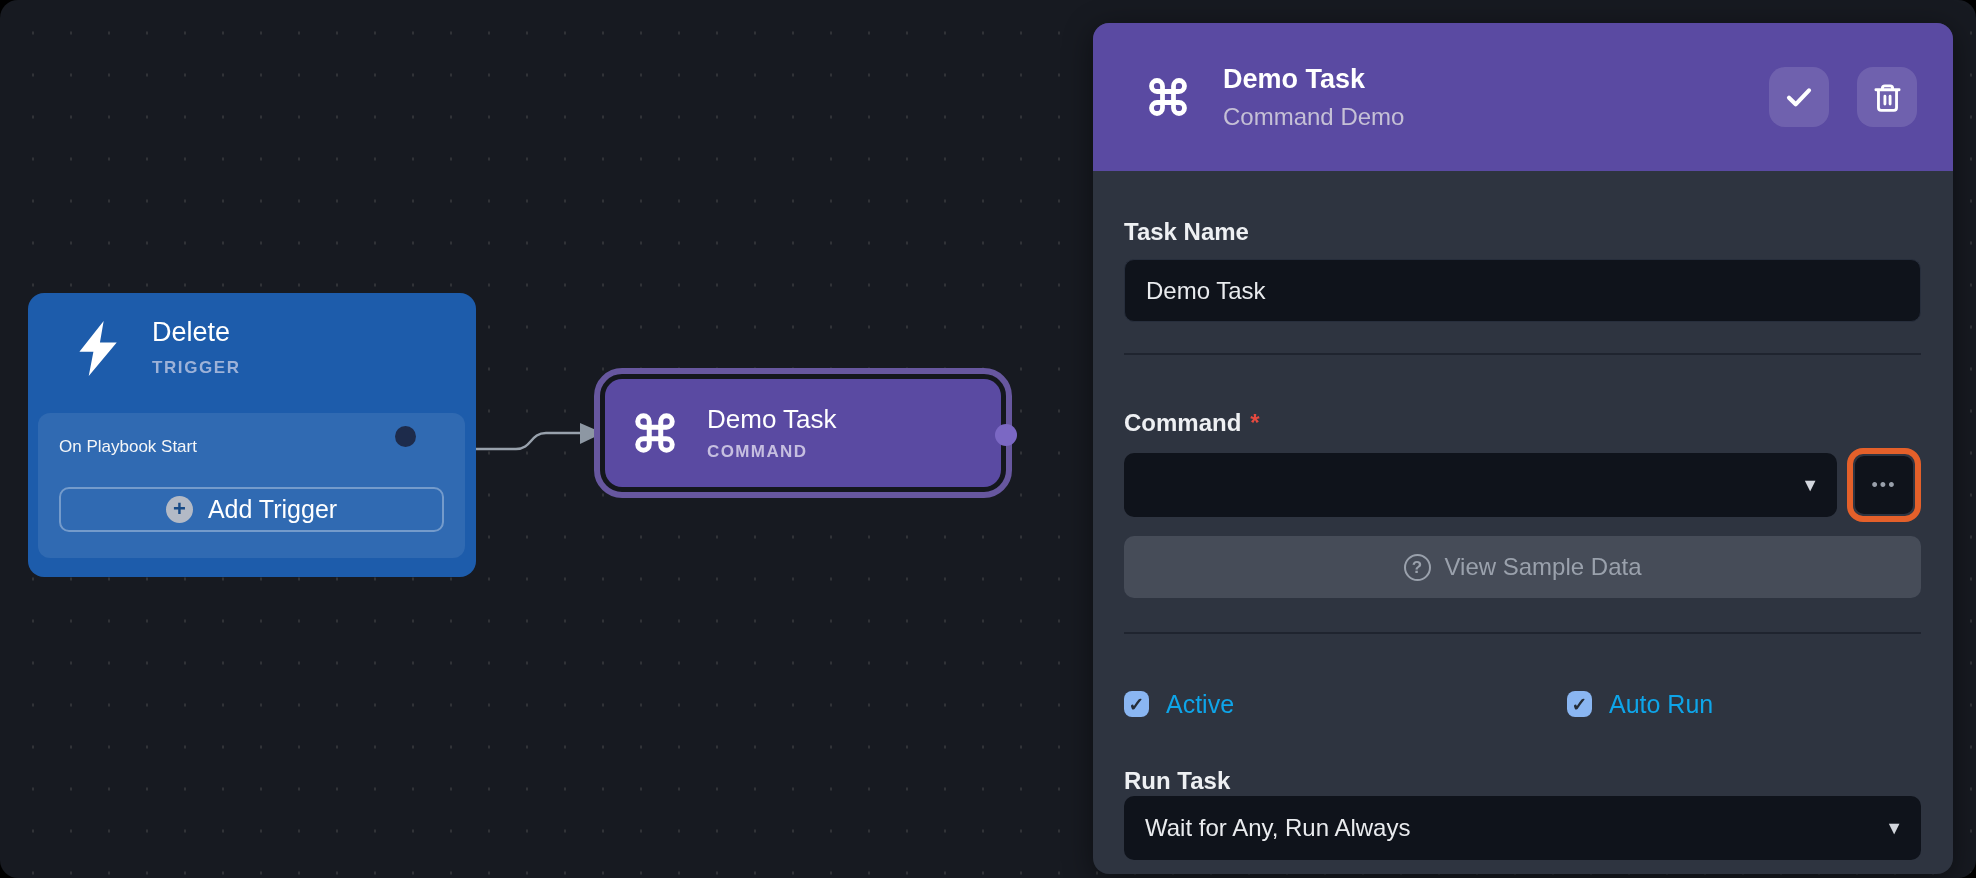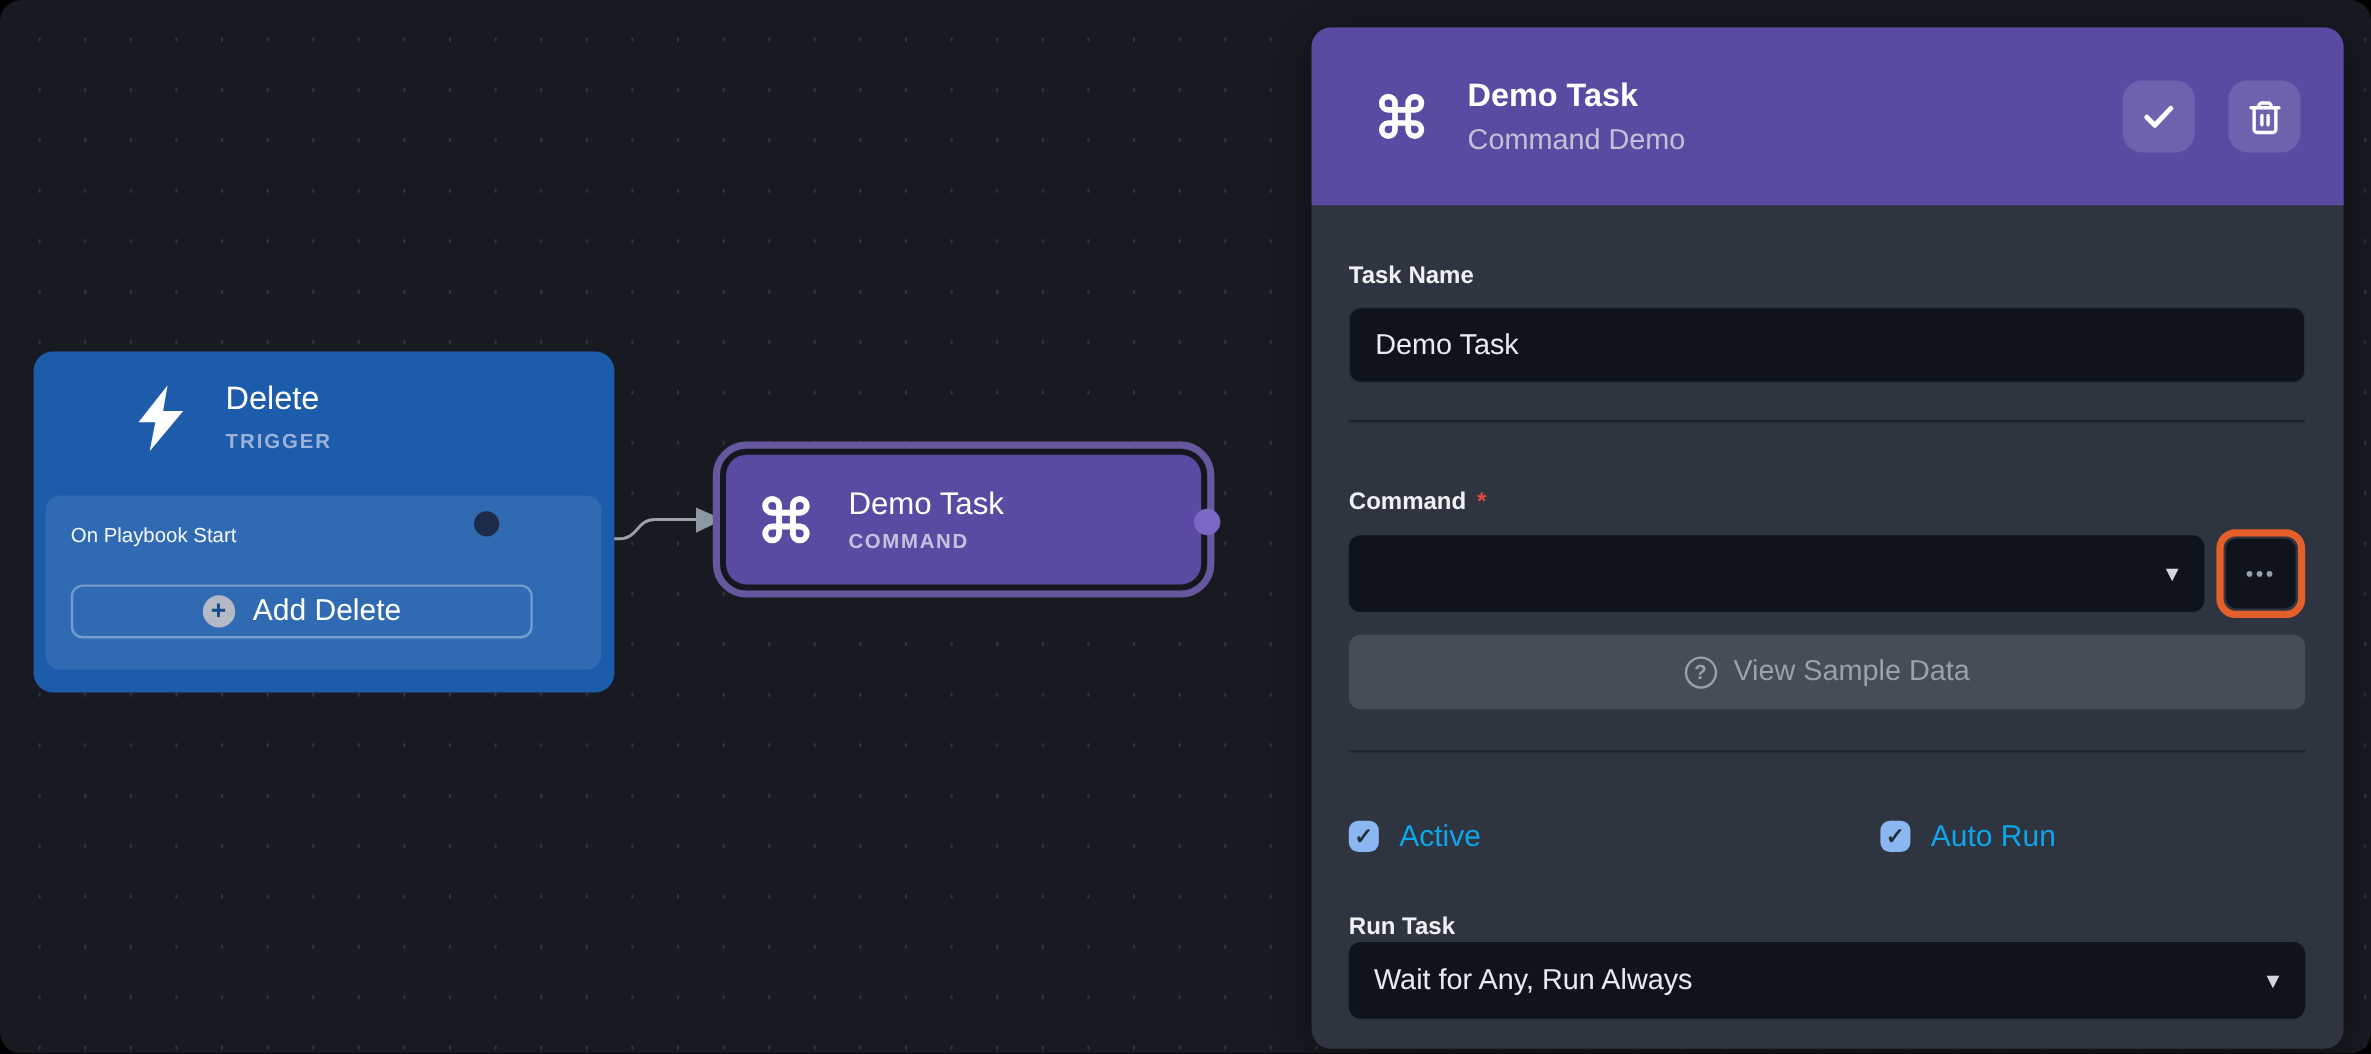--- a/index.html
+++ b/index.html
@@ -12,21 +12,21 @@
   .screen::before{
     content:"";position:absolute;inset:0;pointer-events:none;
     background-image:radial-gradient(1.4px 3.6px at 50% 50%, rgba(205,203,190,.30), rgba(205,203,190,0) 72%);
     background-size:38px 42px;background-position:14px 12px;
   }
   
   .edge-layer{position:absolute;inset:0;width:100%;height:100%;}
   
   .node-trigger{
     position:absolute;left:28px;top:293px;width:448px;height:284px;
-    background:#1d5cab;border-radius:16px;cursor:pointer;padding-left:36px;
+    background:#1d5cab;border-radius:16px;cursor:pointer;
   }
   .trig-head{display:flex;align-items:flex-start;padding:26px 0 0 48px;}
   .trig-bolt{width:46px;height:56px;margin-top:2px;flex:0 0 auto;}
   .trig-txt{margin-left:30px;}
   .trig-title{font-size:27px;color:#ffffff;line-height:1;}
   .trig-kicker{font-size:17px;font-weight:700;letter-spacing:1.6px;color:#9db2d8;margin-top:13px;line-height:1;}
   .sub-card{
     position:absolute;left:10px;right:11px;top:120px;bottom:19px;
     background:rgba(255,255,255,.085);border-radius:12px;
   }
@@ -70,21 +70,21 @@
   .p-head-txt{margin-left:33px;}
   .p-title{font-size:27px;font-weight:700;color:#ffffff;line-height:1;}
   .p-subtitle{font-size:24px;color:#c5c0d6;margin-top:12px;line-height:1;}
   .spacer{flex:1;}
   .hdr-btn{
     width:60px;height:60px;border-radius:16px;border:none;cursor:pointer;
     background:rgba(255,255,255,.13);display:flex;align-items:center;justify-content:center;
   }
   .hdr-btn + .hdr-btn{margin-left:28px;}
   .p-body{padding:49px 32px 0 31px;}
-  .f-label{font-size:20px;font-weight:700;color:#eef0f3;line-height:1;}
+  .f-label{font-size:24px;font-weight:700;color:#eef0f3;line-height:1;}
   .req{color:#e5493f;margin-left:9px;font-weight:700;}
   .text-input{
     display:block;width:100%;box-sizing:border-box;margin-top:15px;height:63px;
     background:#0f131b;border:1px solid #272e3c;border-radius:10px;
     color:#e9ebee;font-size:24px;padding:0 21px;font-family:inherit;outline:none;
   }
   .divider{height:2px;background:#1f242f;margin-top:31px;}
   .divider2{height:2px;background:#1f242f;margin-top:34px;}
   .lbl-command{display:block;margin-top:56px;}
   .select-row{display:flex;align-items:center;margin-top:13px;}
@@ -144,21 +144,21 @@
       </svg>
       <div class="trig-txt">
         <div class="trig-title">Delete</div>
         <div class="trig-kicker">TRIGGER</div>
       </div>
     </div>
     <div class="sub-card">
       <div class="sub-item">On Playbook Start</div>
       <button class="add-btn">
         <span class="plus-bub">+</span>
-        <span>Add Delete</span>
+        <span>Add Trigger</span>
       </button>
     </div>
   </div>
   <div class="port port-trigger"></div>
 
   <div class="task-ring">
     <div class="task-node">
       <svg class="cmd-glyph" width="46" height="46" viewBox="0 0 24 24">
         <path d="M18 3a3 3 0 0 0-3 3v12a3 3 0 1 0 3-3H6a3 3 0 1 0 3 3V6a3 3 0 1 0-3 3h12a3 3 0 0 0 3-3 3 3 0 0 0-3-3z" fill="none" stroke="#ffffff" stroke-width="2.6" stroke-linecap="round" stroke-linejoin="round"></path>
       </svg>

